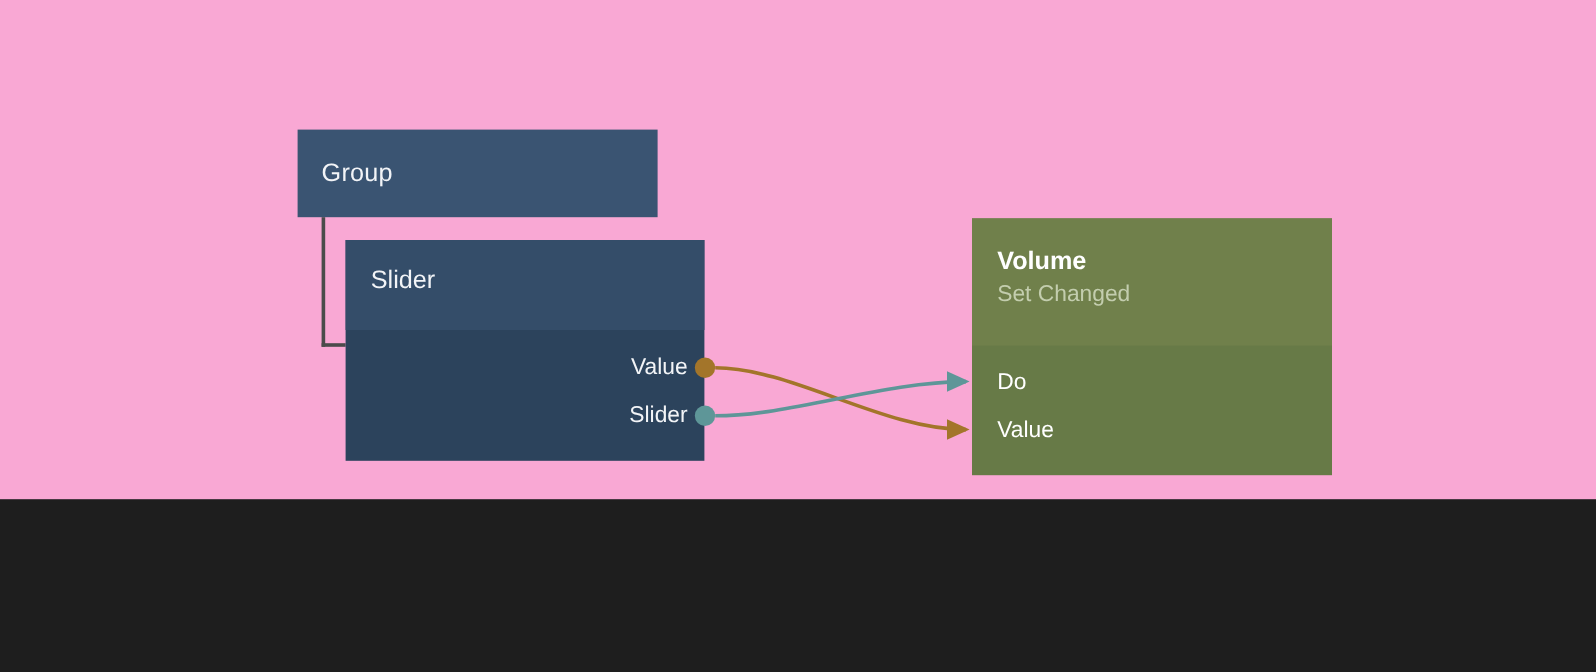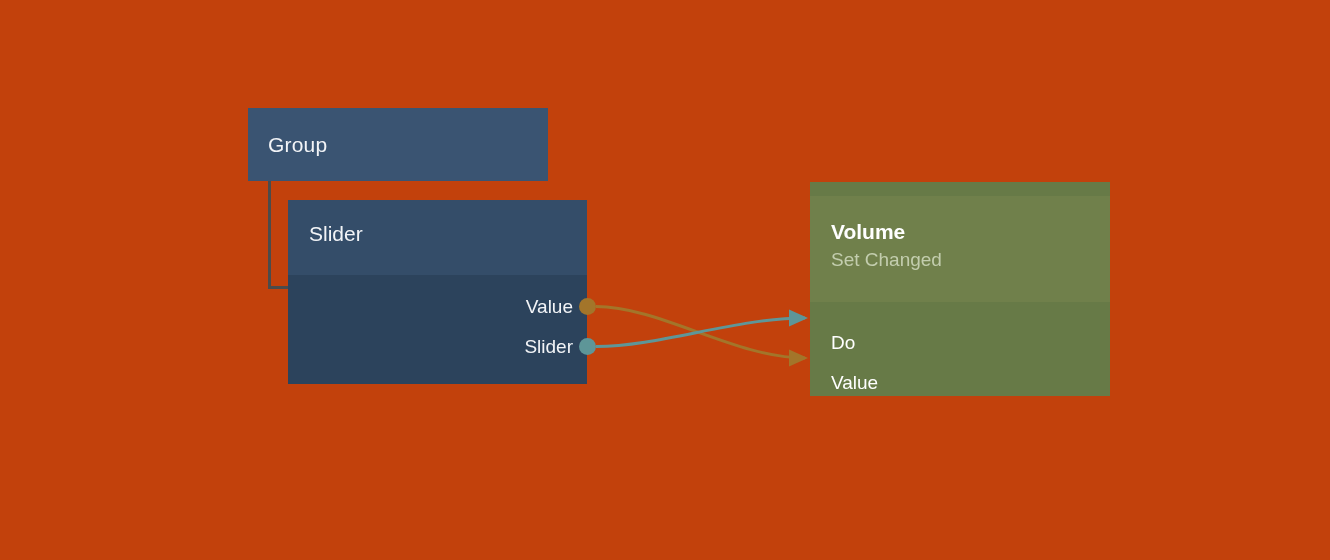--- a/index.html
+++ b/index.html
@@ -9,22 +9,22 @@
   }
   body {
     width: 1330px;
     height: 560px;
     font-family: "Liberation Sans", sans-serif;
     -webkit-font-smoothing: antialiased;
   }
   #canvas {
     position: relative;
     width: 1330px;
-    height: 560px;
-    background: #c2410c;
+    height: 416px;
+    background: #f9a8d4;
     overflow: hidden;
   }
 
   
   #wires {
     position: absolute;
     left: 0;
     top: 0;
     width: 1330px;
     height: 560px;
@@ -130,21 +130,20 @@
     height: 214px;
     background: #677a47;
   }
   .volume-node .node-header {
     position: absolute;
     left: 0;
     top: 0;
     width: 100%;
     height: 106px;
     background: #70804b;
-    margin-top: 14px;
   }
   .volume-node .node-header .node-title {
     position: absolute;
     left: 21px;
     top: 24px;
     font-size: 21px;
     font-weight: bold;
     color: #ffffff;
     white-space: nowrap;
   }
@@ -162,21 +161,20 @@
     top: 106px;
     width: 100%;
     height: 108px;
   }
   .port-row-in {
     position: absolute;
     left: 21px;
     height: 22px;
     display: flex;
     align-items: center;
-    margin-top: 24px;
   }
   .port-row-in .port-label {
     font-size: 19px;
     color: #ffffff;
     white-space: nowrap;
   }
   .port-in-do    { top: 20px; }
   .port-in-value { top: 60px; }
 </style>
 </head>

